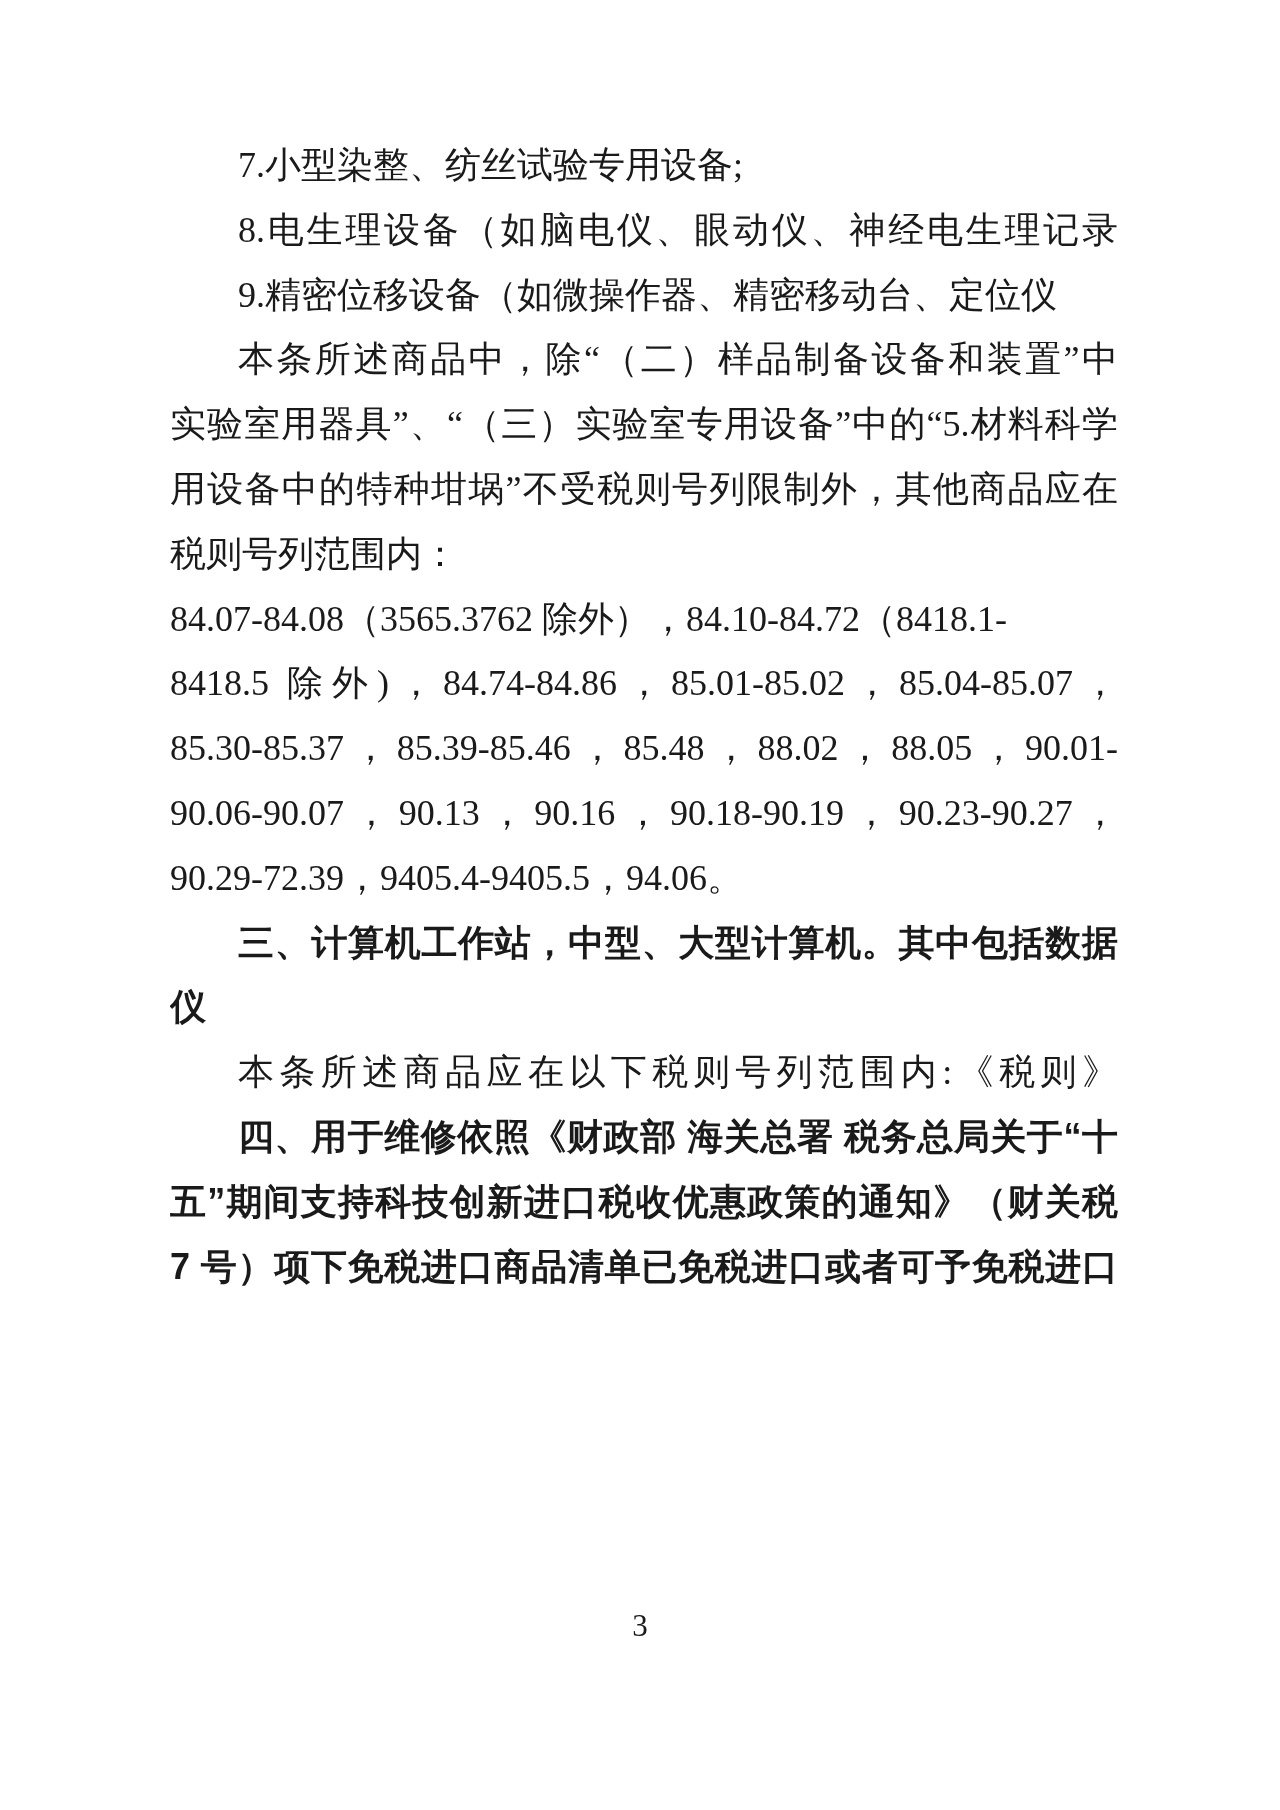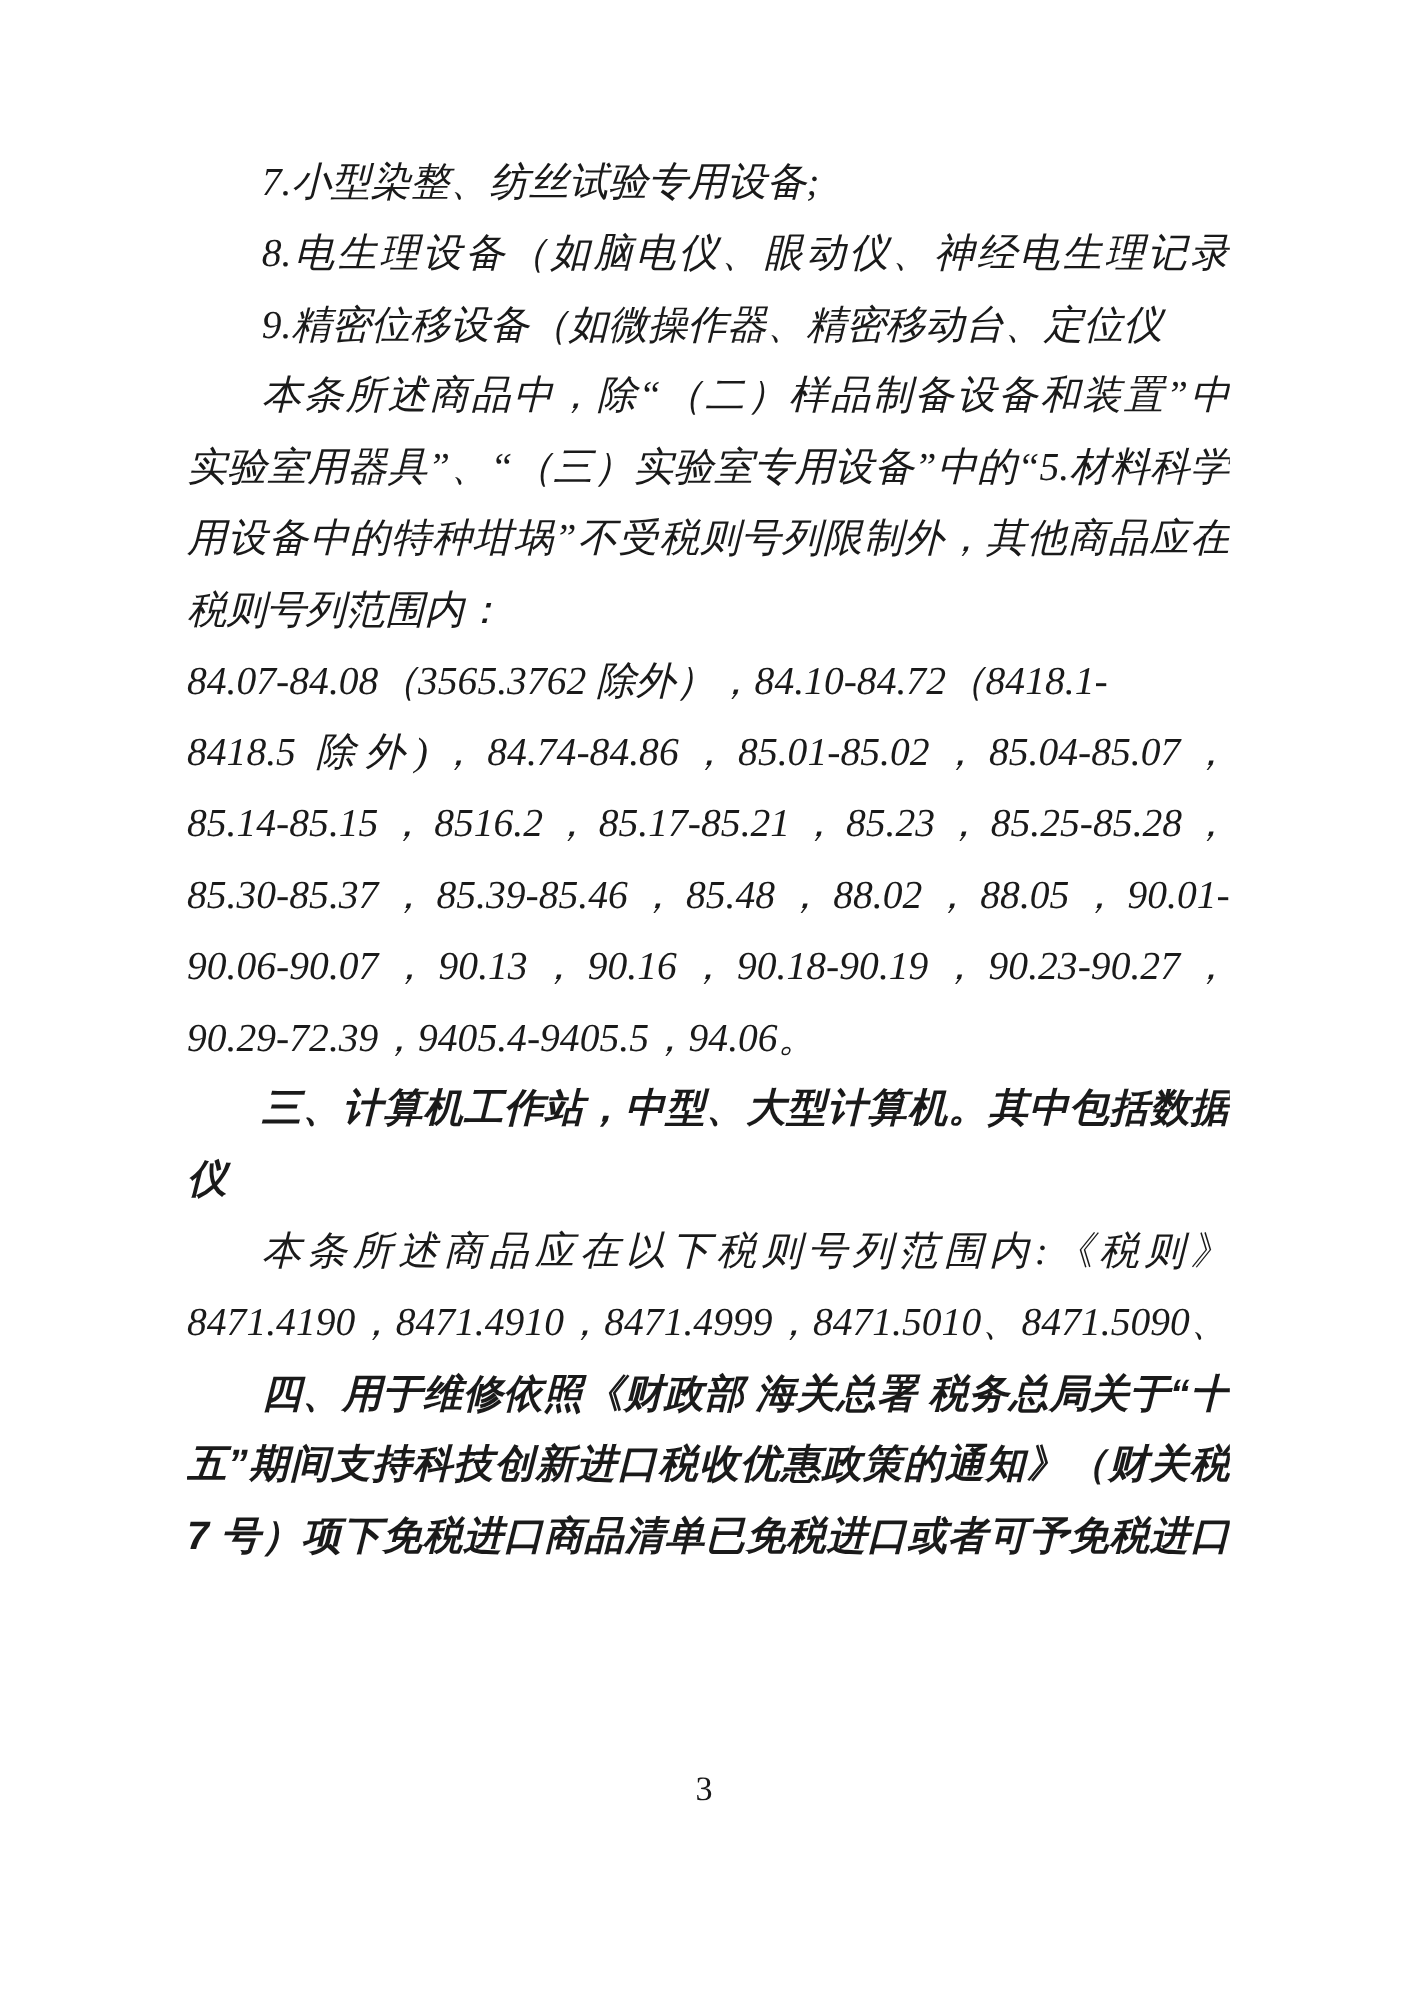--- a/index.html
+++ b/index.html
@@ -21,21 +21,20 @@
     width: 948px;
   }
   .line {
     font-family: "Liberation Serif", "DejaVu Serif", serif;
     font-size: 36px;
     line-height: 64.8px;
     height: 64.8px;
     color: #1a1a1a;
     overflow: hidden;
     white-space: normal;
-    font-style: italic;
   }
   .line.justify {
     text-align: justify;
     text-align-last: justify;
   }
   .line.indent {
     text-indent: 68px;
   }
   .line.bold {
     font-family: "Liberation Sans", "DejaVu Sans", sans-serif;
@@ -59,26 +58,24 @@
   <div class="content" id="lines-container">
       <div class="line indent">7.小型染整、纺丝试验专用设备;</div>
       <div class="line indent justify">8.电生理设备（如脑电仪、眼动仪、神经电生理记录仪、脑</div>
       <div class="line indent">9.精密位移设备（如微操作器、精密移动台、定位仪等）。</div>
       <div class="line indent justify">本条所述商品中，除“（二）样品制备设备和装置”中的“7.</div>
       <div class="line justify">实验室用器具”、“（三）实验室专用设备”中的“5.材料科学专</div>
       <div class="line justify">用设备中的特种坩埚”不受税则号列限制外，其他商品应在以下</div>
       <div class="line">税则号列范围内：</div>
       <div class="line">84.07-84.08（3565.3762 除外），84.10-84.72（8418.1-</div>
       <div class="line justify">8418.5 除外)，84.74-84.86，85.01-85.02，85.04-85.07，85.11，</div>
-      <div class="line justify">85.14-85.15，8516.2，85.17-85.21，85.23，85.25-85.28，</div>
       <div class="line justify">85.30-85.37，85.39-85.46，85.48，88.02，88.05，90.01-90.02，</div>
       <div class="line justify">90.06-90.07，90.13，90.16，90.18-90.19，90.23-90.27，</div>
       <div class="line">90.29-72.39，9405.4-9405.5，94.06。</div>
       <div class="line indent bold justify">三、计算机工作站，中型、大型计算机。其中包括数据交换</div>
       <div class="line bold">仪</div>
       <div class="line indent justify">本条所述商品应在以下税则号列范围内:《税则》8471.4110，</div>
-      <div class="line justify">8471.4190，8471.4910，8471.4999，8471.5010、8471.5090、</div>
       <div class="line indent bold justify">四、用于维修依照《财政部 海关总署 税务总局关于“十五</div>
       <div class="line bold justify">五”期间支持科技创新进口税收优惠政策的通知》（财关税〔2026〕</div>
       <div class="line bold justify">7 号）项下免税进口商品清单已免税进口或者可予免税进口的仪</div>
     </div>
   <div class="page-number">3</div>
 </div>
 
 </body></html>

